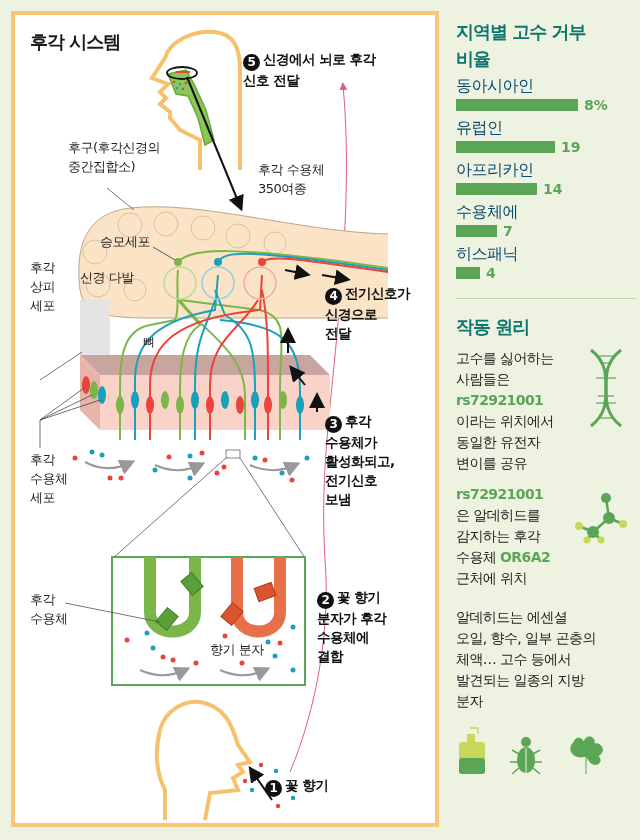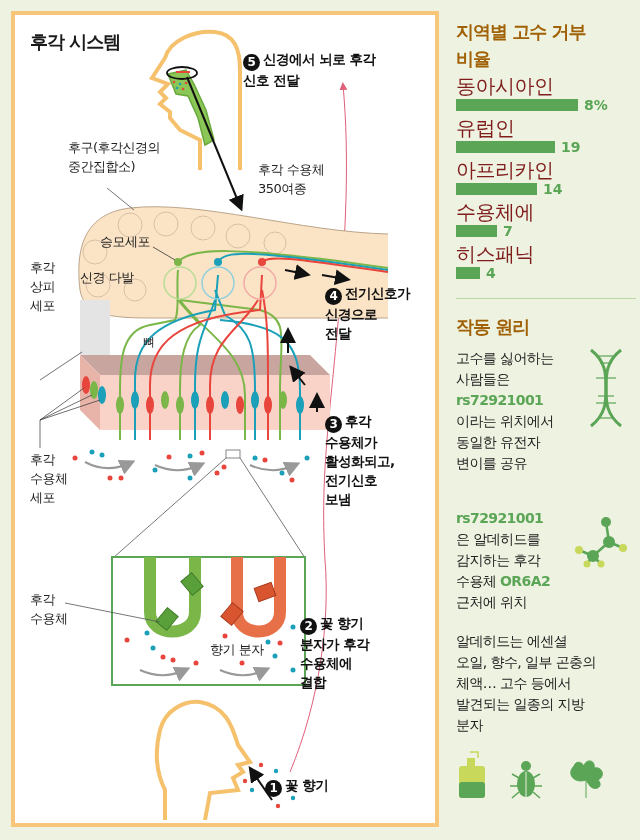--- a/index.html
+++ b/index.html
@@ -6,23 +6,23 @@
   html, body { width: 640px; height: 840px; overflow: hidden; }
   body { background: #eef2e0; font-family: "DejaVu Sans", "Liberation Sans", sans-serif; color: #1a1a1a; position: relative; }
   .panel { position: absolute; left: 11px; top: 11px; width: 428px; height: 816px; background: #ffffff; border: 4px solid #f7c67a; }
   svg.diagram { position: absolute; left: 0; top: 0; width: 640px; height: 840px; }
   .lbl { position: absolute; font-size: 13px; line-height: 19px; color: #222; white-space: pre-line; letter-spacing: -0.5px; }
   .step { position: absolute; font-size: 13.5px; line-height: 19px; font-weight: bold; color: #111; white-space: pre-line; letter-spacing: -0.5px; }
   .step .num { display: inline-block; width: 17px; height: 17px; border-radius: 50%; background: #111; color: #fff; font-size: 12px; line-height: 17px; text-align: center; margin-right: 3px; vertical-align: -2px; }
   .title { position: absolute; left: 30px; top: 30px; font-size: 18px; font-weight: bold; letter-spacing: -1px; }
 
   .side { position: absolute; left: 456px; top: 0; width: 180px; }
-  .side h2 { font-size: 18px; font-weight: bold; line-height: 27px; letter-spacing: -1px; color: #a16207; }
+  .side h2 { font-size: 18px; font-weight: bold; line-height: 27px; letter-spacing: -1px; color: #0f766e; }
   .bar-item { margin-top: 4px; }
-  .bar-label { font-size: 20px; line-height: 20px; letter-spacing: -0.5px; color: #7f1d1d; }
+  .bar-label { font-size: 16px; line-height: 20px; letter-spacing: -0.5px; color: #0c4a6e; }
   .bar-row { display: flex; align-items: center; height: 18px; }
   .bar { height: 12px; background: #5aa556; }
   .bar-val { margin-left: 6px; font-size: 14px; font-weight: bold; color: #5aa556; }
   .divider { height: 1px; background: #bcd6a6; margin: 16px 0 14px; width: 180px; }
   .para { font-size: 14px; line-height: 21px; letter-spacing: -0.6px; color: #222; white-space: pre-line; }
   .hl { color: #5aa556; font-weight: bold; }
 </style>
 </head>
 <body>
 
@@ -231,21 +231,21 @@
 <div class="step" style="left:243px;top:50px;"><span class="num">5</span><span>신경에서 뇌로 후각
 신호 전달</span></div>
 <div class="step" style="left:325px;top:284px;"><span class="num">4</span><span>전기신호가
 신경으로
 전달</span></div>
 <div class="step" style="left:325px;top:412px;"><span class="num">3</span><span>후각
 수용체가
 활성화되고,
 전기신호
 보냄</span></div>
-<div class="step" style="left:300px;top:588px;margin-top:26px;"><span class="num">2</span><span>꽃 향기
+<div class="step" style="left:317px;top:588px;"><span class="num">2</span><span>꽃 향기
 분자가 후각
 수용체에
 결합</span></div>
 <div class="step" style="left:265px;top:776px;"><span class="num">1</span><span>꽃 향기</span></div>
 
 <div class="side">
   <h2 style="margin-top:18px;white-space:pre-line;">지역별 고수 거부
 비율</h2>
   <div>
     <div class="bar-item">
@@ -302,21 +302,21 @@
           <line x1="10" y1="8" x2="30" y2="8"></line>
           <line x1="14" y1="15" x2="26" y2="15"></line>
           <line x1="10" y1="30" x2="30" y2="30"></line>
           <line x1="12" y1="48" x2="28" y2="48"></line>
           <line x1="10" y1="55" x2="30" y2="55"></line>
           <line x1="12" y1="70" x2="28" y2="70"></line>
         </g>
     </svg>
   </div>
 
-  <div style="position:relative;margin-top:34px;">
+  <div style="position:relative;margin-top:10px;">
     <div class="para"><span class="hl">rs72921001</span>
 <span>은 알데히드를
 감지하는 후각
 수용체 </span><span class="hl">OR6A2</span>
 <span>근처에 위치</span></div>
     <svg style="position:absolute;left:115px;top:6px;" width="60" height="55" viewBox="0 0 60 55">
       <g stroke="#5aa556" stroke-width="2.5">
           <line x1="35" y1="8" x2="38" y2="28"></line>
           <line x1="38" y1="28" x2="52" y2="34"></line>
           <line x1="38" y1="28" x2="22" y2="42"></line>

